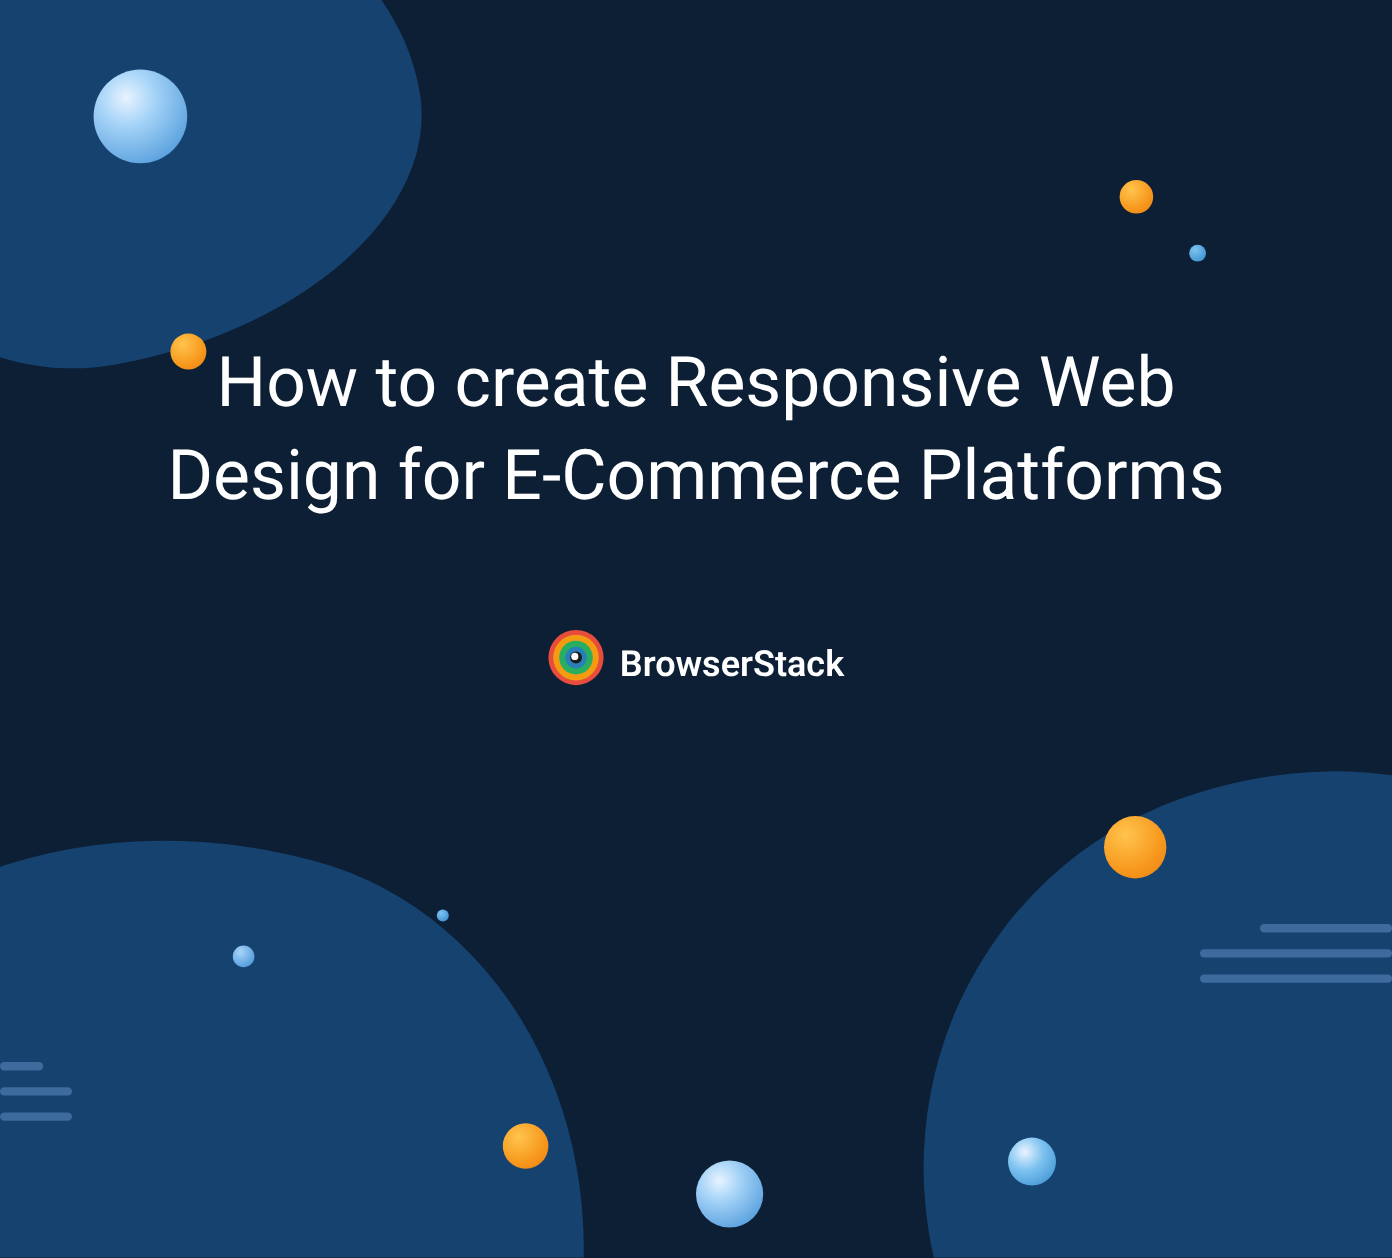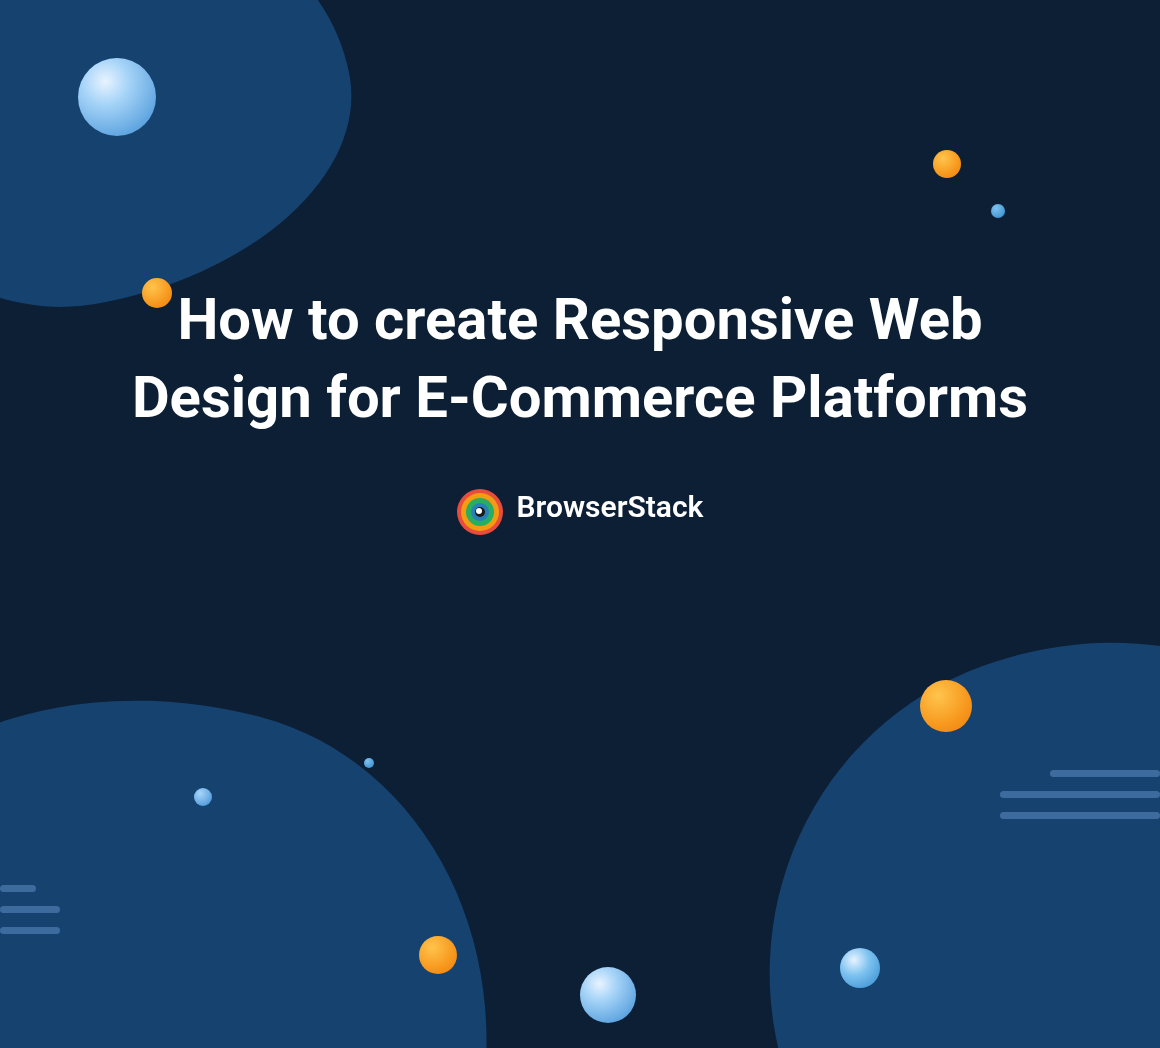--- a/index.html
+++ b/index.html
@@ -198,28 +198,28 @@
       top: 280px;
       left: 0;
       right: 0;
       text-align: center;
       padding: 0 120px;
     }
     
     .title {
       color: #ffffff;
       font-size: 58px;
-      font-weight: 700;
+      font-weight: 400;
       line-height: 1.35;
-      margin-bottom: 52px;
+      margin-bottom: 88px;
     }
     
     .brand {
       display: flex;
-      align-items: flex-start;
+      align-items: flex-end;
       justify-content: center;
       gap: 14px;
     }
     
     .brand-logo {
       width: 46px;
       height: 46px;
       position: relative;
     }
     

